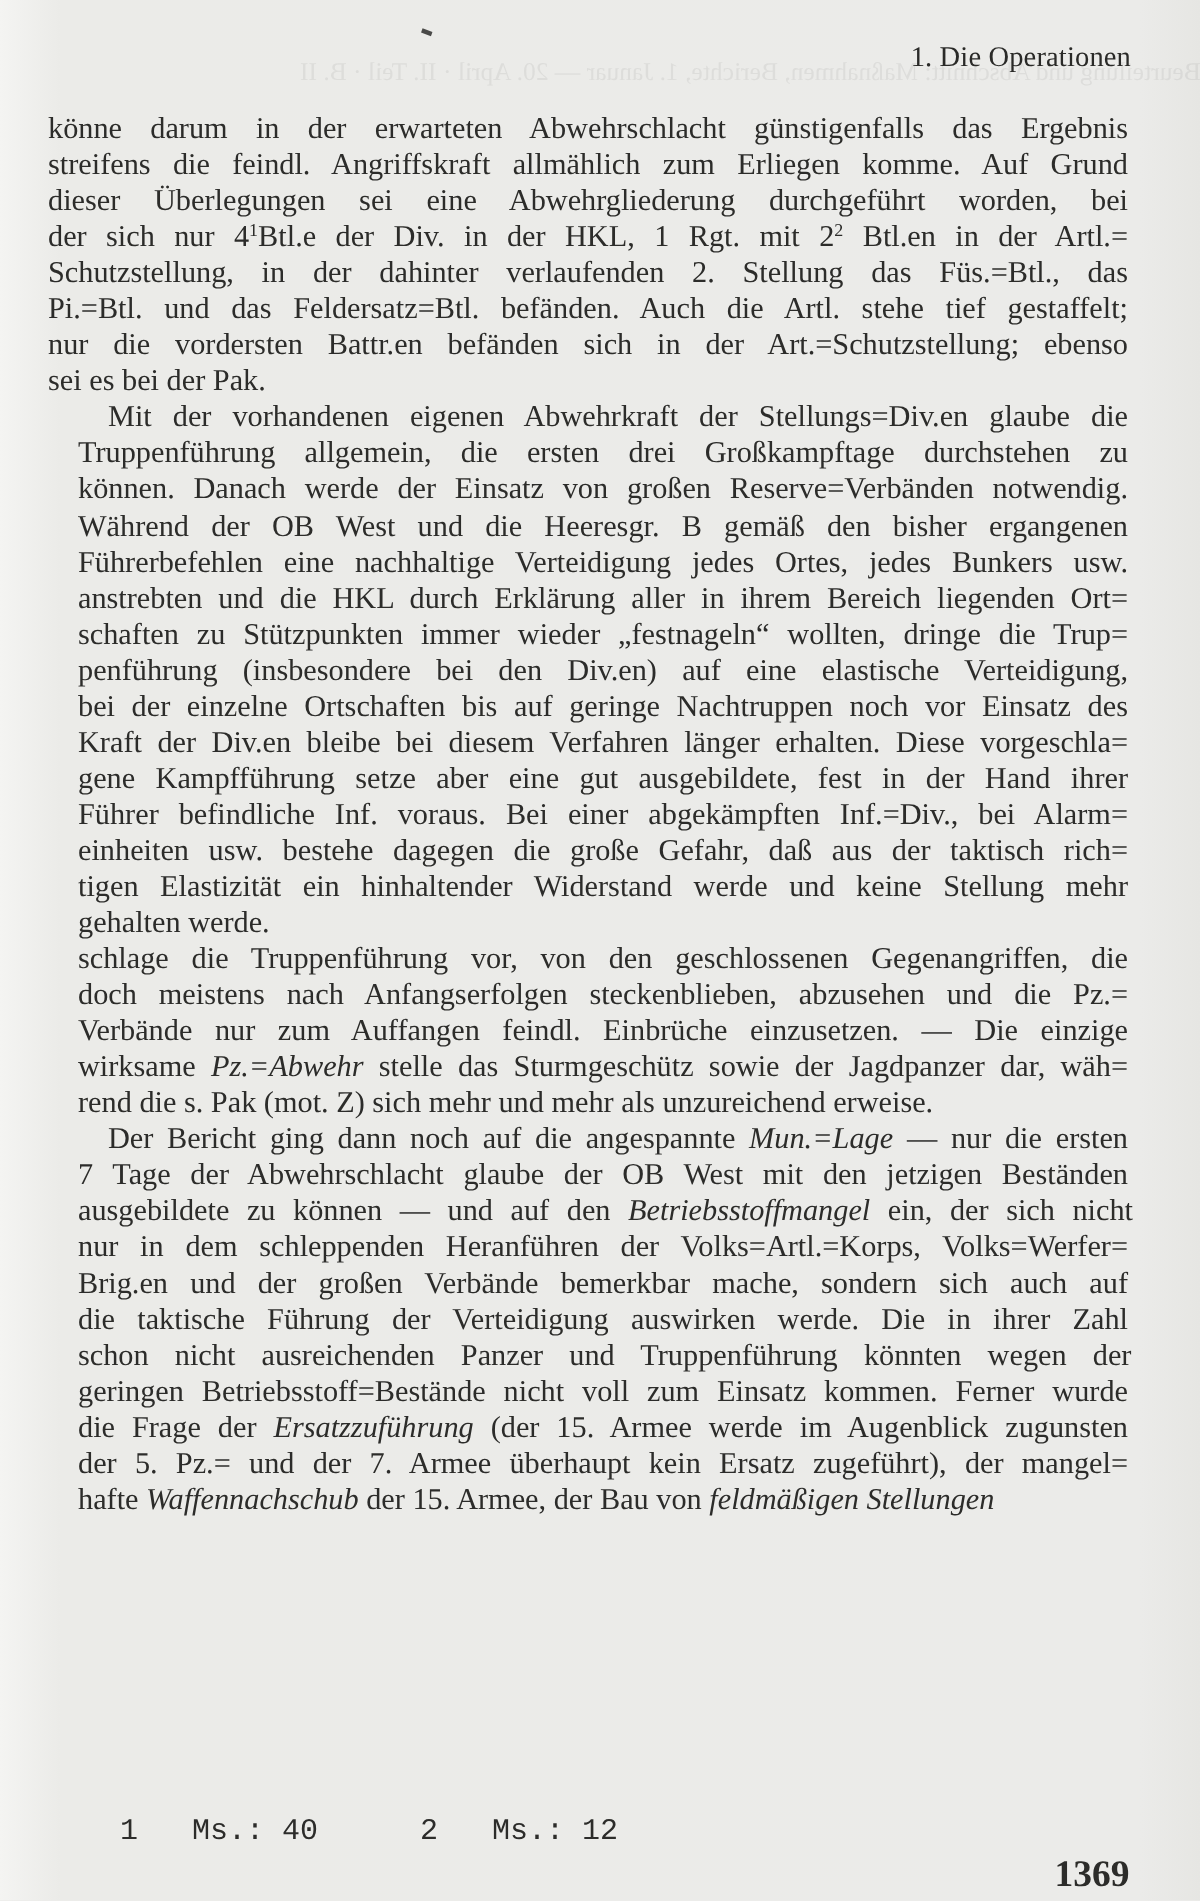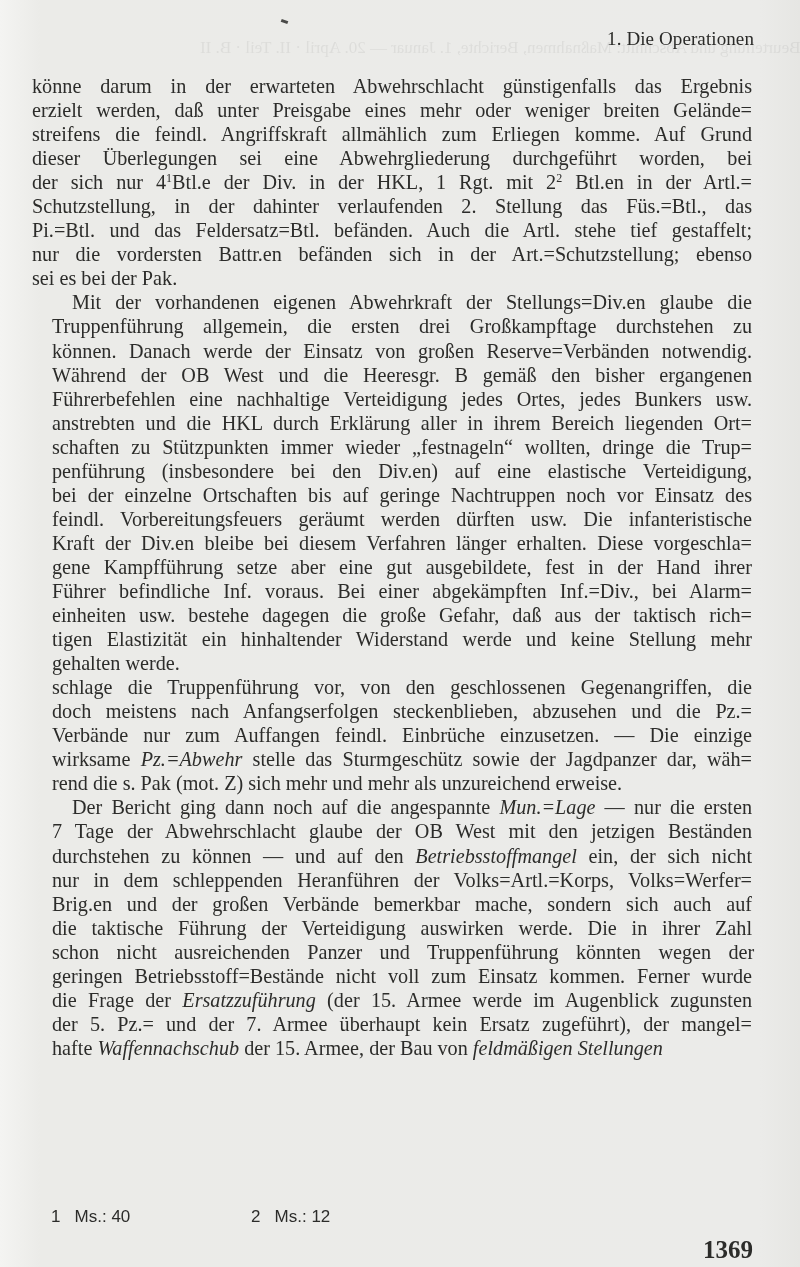--- a/index.html
+++ b/index.html
@@ -63,22 +63,22 @@
     .line.last {
       text-align-last: left;
     }
     .line span { white-space: pre; }
     .it { font-style: italic; }
     sup { font-size: 12px; vertical-align: 7px; line-height: 0; }
     .footnotes {
       position: absolute;
       left: 32px;
       top: 1187px;
-      font-family: Liberation Sans, sans-serif;
-      font-size: 17px;
+      font-family: Liberation Mono, monospace;
+      font-size: 20px;
       color: #2c2c2a;
       white-space: pre;
     }
     .fn { display: inline-block; }
     .fn-1 { width: 200px; }
     .page-number {
       position: absolute;
       right: 47px;
       top: 1236px;
       font-family: "Liberation Serif", serif;
@@ -100,58 +100,56 @@
 <body>
 
 <div class="page">
   <div class="bleed">Beurteilung und Abschnitt: Maßnahmen, Berichte, 1. Januar — 20. April · II. Teil · B. II</div>
   <div class="header-mark"></div>
   <div class="running-head">1. Die Operationen</div>
 
   <div class="body-text" id="body-text">
       <div class="para">
         <span class="line" style="display: block; width: auto; word-spacing: 13.8047px;"><span>könne darum in der erwarteten Abwehrschlacht günstigenfalls das Ergebnis</span></span>
-        <span class="line" style="display: block; width: auto; word-spacing: 8.7px;"><span>erzielt werden, daß unter Preisgabe eines mehr oder weniger breiten Gelände=</span></span>
         <span class="line" style="display: block; width: auto; word-spacing: 9.83854px;"><span>streifens die feindl. Angriffskraft allmählich zum Erliegen komme. Auf Grund</span></span>
         <span class="line" style="display: block; width: auto; word-spacing: 17.3817px;"><span>dieser Überlegungen sei eine Abwehrgliederung durchgeführt worden, bei</span></span>
         <span class="line" style="display: block; width: auto; word-spacing: 7.875px;"><span>der sich nur 4</span><sup>1</sup><span>Btl.e der Div. in der HKL, 1 Rgt. mit 2</span><sup>2</sup><span> Btl.en in der Artl.=</span></span>
         <span class="line" style="display: block; width: auto; word-spacing: 13.4479px;"><span>Schutzstellung, in der dahinter verlaufenden 2. Stellung das Füs.=Btl., das</span></span>
         <span class="line" style="display: block; width: auto; word-spacing: 9.37813px;"><span>Pi.=Btl. und das Feldersatz=Btl. befänden. Auch die Artl. stehe tief gestaffelt;</span></span>
         <span class="line" style="display: block; width: auto; word-spacing: 11.5226px;"><span>nur die vordersten Battr.en befänden sich in der Art.=Schutzstellung; ebenso</span></span>
         <span class="line last" style="display: block;"><span>sei es bei der Pak.</span></span>
       </div>
       <div class="para indent">
         <span class="line" style="padding-left: 20px; display: block; width: auto; word-spacing: 8.9707px;"><span>Mit der vorhandenen eigenen Abwehrkraft der Stellungs=Div.en glaube die</span></span>
         <span class="line" style="display: block; width: auto; word-spacing: 14.4152px;"><span>Truppenführung allgemein, die ersten drei Großkampftage durchstehen zu</span></span>
         <span class="line" style="display: block; width: auto; word-spacing: 7.45703px;"><span>können. Danach werde der Einsatz von großen Reserve=Verbänden notwendig.</span></span>
         <span class="line" style="display: block; width: auto; word-spacing: 9.73011px;"><span>Während der OB West und die Heeresgr. B gemäß den bisher ergangenen</span></span>
         <span class="line" style="display: block; width: auto; word-spacing: 8.80664px;"><span>Führerbefehlen eine nachhaltige Verteidigung jedes Ortes, jedes Bunkers usw.</span></span>
         <span class="line" style="display: block; width: auto; word-spacing: 5.54261px;"><span>anstrebten und die HKL durch Erklärung aller in ihrem Bereich liegenden Ort=</span></span>
         <span class="line" style="display: block; width: auto; word-spacing: 6.87153px;"><span>schaften zu Stützpunkten immer wieder „festnageln“ wollten, dringe die Trup=</span></span>
         <span class="line" style="display: block; width: auto; word-spacing: 11.75px;"><span>penführung (insbesondere bei den Div.en) auf eine elastische Verteidigung,</span></span>
         <span class="line" style="display: block; width: auto; word-spacing: 6.00142px;"><span>bei der einzelne Ortschaften bis auf geringe Nachtruppen noch vor Einsatz des</span></span>
-        <span class="line" style="display: block; width: auto; word-spacing: 11.1585px;"><span>feindl. Vorbereitungsfeuers geräumt werden dürften usw. Die infanteristische</span></span>
         <span class="line" style="display: block; width: auto; word-spacing: 5.27813px;"><span>Kraft der Div.en bleibe bei diesem Verfahren länger erhalten. Diese vorgeschla=</span></span>
         <span class="line" style="display: block; width: auto; word-spacing: 8.53267px;"><span>gene Kampfführung setze aber eine gut ausgebildete, fest in der Hand ihrer</span></span>
         <span class="line" style="display: block; width: auto; word-spacing: 8.24826px;"><span>Führer befindliche Inf. voraus. Bei einer abgekämpften Inf.=Div., bei Alarm=</span></span>
         <span class="line" style="display: block; width: auto; word-spacing: 8.01278px;"><span>einheiten usw. bestehe dagegen die große Gefahr, daß aus der taktisch rich=</span></span>
         <span class="line" style="display: block; width: auto; word-spacing: 9.32812px;"><span>tigen Elastizität ein hinhaltender Widerstand werde und keine Stellung mehr</span></span>
         <span class="line last" style="display: block;"><span>gehalten werde.</span></span>
       </div>
       <div class="para indent">
         <span class="line" style="display: block; width: auto; word-spacing: 10.1406px;"><span>schlage die Truppenführung vor, von den geschlossenen Gegenangriffen, die</span></span>
         <span class="line" style="display: block; width: auto; word-spacing: 9.55664px;"><span>doch meistens nach Anfangserfolgen steckenblieben, abzusehen und die Pz.=</span></span>
         <span class="line" style="display: block; width: auto; word-spacing: 9.99132px;"><span>Verbände nur zum Auffangen feindl. Einbrüche einzusetzen. — Die einzige</span></span>
         <span class="line" style="display: block; width: auto; word-spacing: 5.13542px;"><span>wirksame </span><span class="it">Pz.=Abwehr</span><span> stelle das Sturmgeschütz sowie der Jagdpanzer dar, wäh=</span></span>
         <span class="line last" style="display: block;"><span>rend die s. Pak (mot. Z) sich mehr und mehr als unzureichend erweise.</span></span>
       </div>
       <div class="para indent">
         <span class="line" style="padding-left: 20px; display: block; width: auto; word-spacing: 4.09375px;"><span>Der Bericht ging dann noch auf die angespannte </span><span class="it">Mun.=Lage</span><span> — nur die ersten</span></span>
         <span class="line" style="display: block; width: auto; word-spacing: 8.07244px;"><span>7 Tage der Abwehrschlacht glaube der OB West mit den jetzigen Beständen</span></span>
-        <span class="line" style="display: block; width: auto; word-spacing: 6.65483px;"><span>durchstehen zu können — und auf den </span><span class="it">Betriebsstoffmangel</span><span> ein, der sich nicht</span></span>
+        <span class="line" style="display: block; width: auto; word-spacing: 6.65483px;"><span>ausgebildete zu können — und auf den </span><span class="it">Betriebsstoffmangel</span><span> ein, der sich nicht</span></span>
         <span class="line" style="display: block; width: auto; word-spacing: 9.44196px;"><span>nur in dem schleppenden Heranführen der Volks=Artl.=Korps, Volks=Werfer=</span></span>
         <span class="line" style="display: block; width: auto; word-spacing: 9.72031px;"><span>Brig.en und der großen Verbände bemerkbar mache, sondern sich auch auf</span></span>
         <span class="line" style="display: block; width: auto; word-spacing: 9.77187px;"><span>die taktische Führung der Verteidigung auswirken werde. Die in ihrer Zahl</span></span>
         <span class="line" style="display: block; width: auto; word-spacing: 12.3809px;"><span>schon nicht ausreichenden Panzer und Truppenführung könnten wegen der</span></span>
         <span class="line" style="display: block; width: auto; word-spacing: 6.86523px;"><span>geringen Betriebsstoff=Bestände nicht voll zum Einsatz kommen. Ferner wurde</span></span>
         <span class="line" style="display: block; width: auto; word-spacing: 6.25156px;"><span>die Frage der </span><span class="it">Ersatzzuführung</span><span> (der 15. Armee werde im Augenblick zugunsten</span></span>
         <span class="line" style="display: block; width: auto; word-spacing: 7.10547px;"><span>der 5. Pz.= und der 7. Armee überhaupt kein Ersatz zugeführt), der mangel=</span></span>
         <span class="line last" style="display: block;"><span>hafte </span><span class="it">Waffennachschub</span><span> der 15. Armee, der Bau von </span><span class="it">feldmäßigen Stellungen</span></span>
       </div>
     </div>

